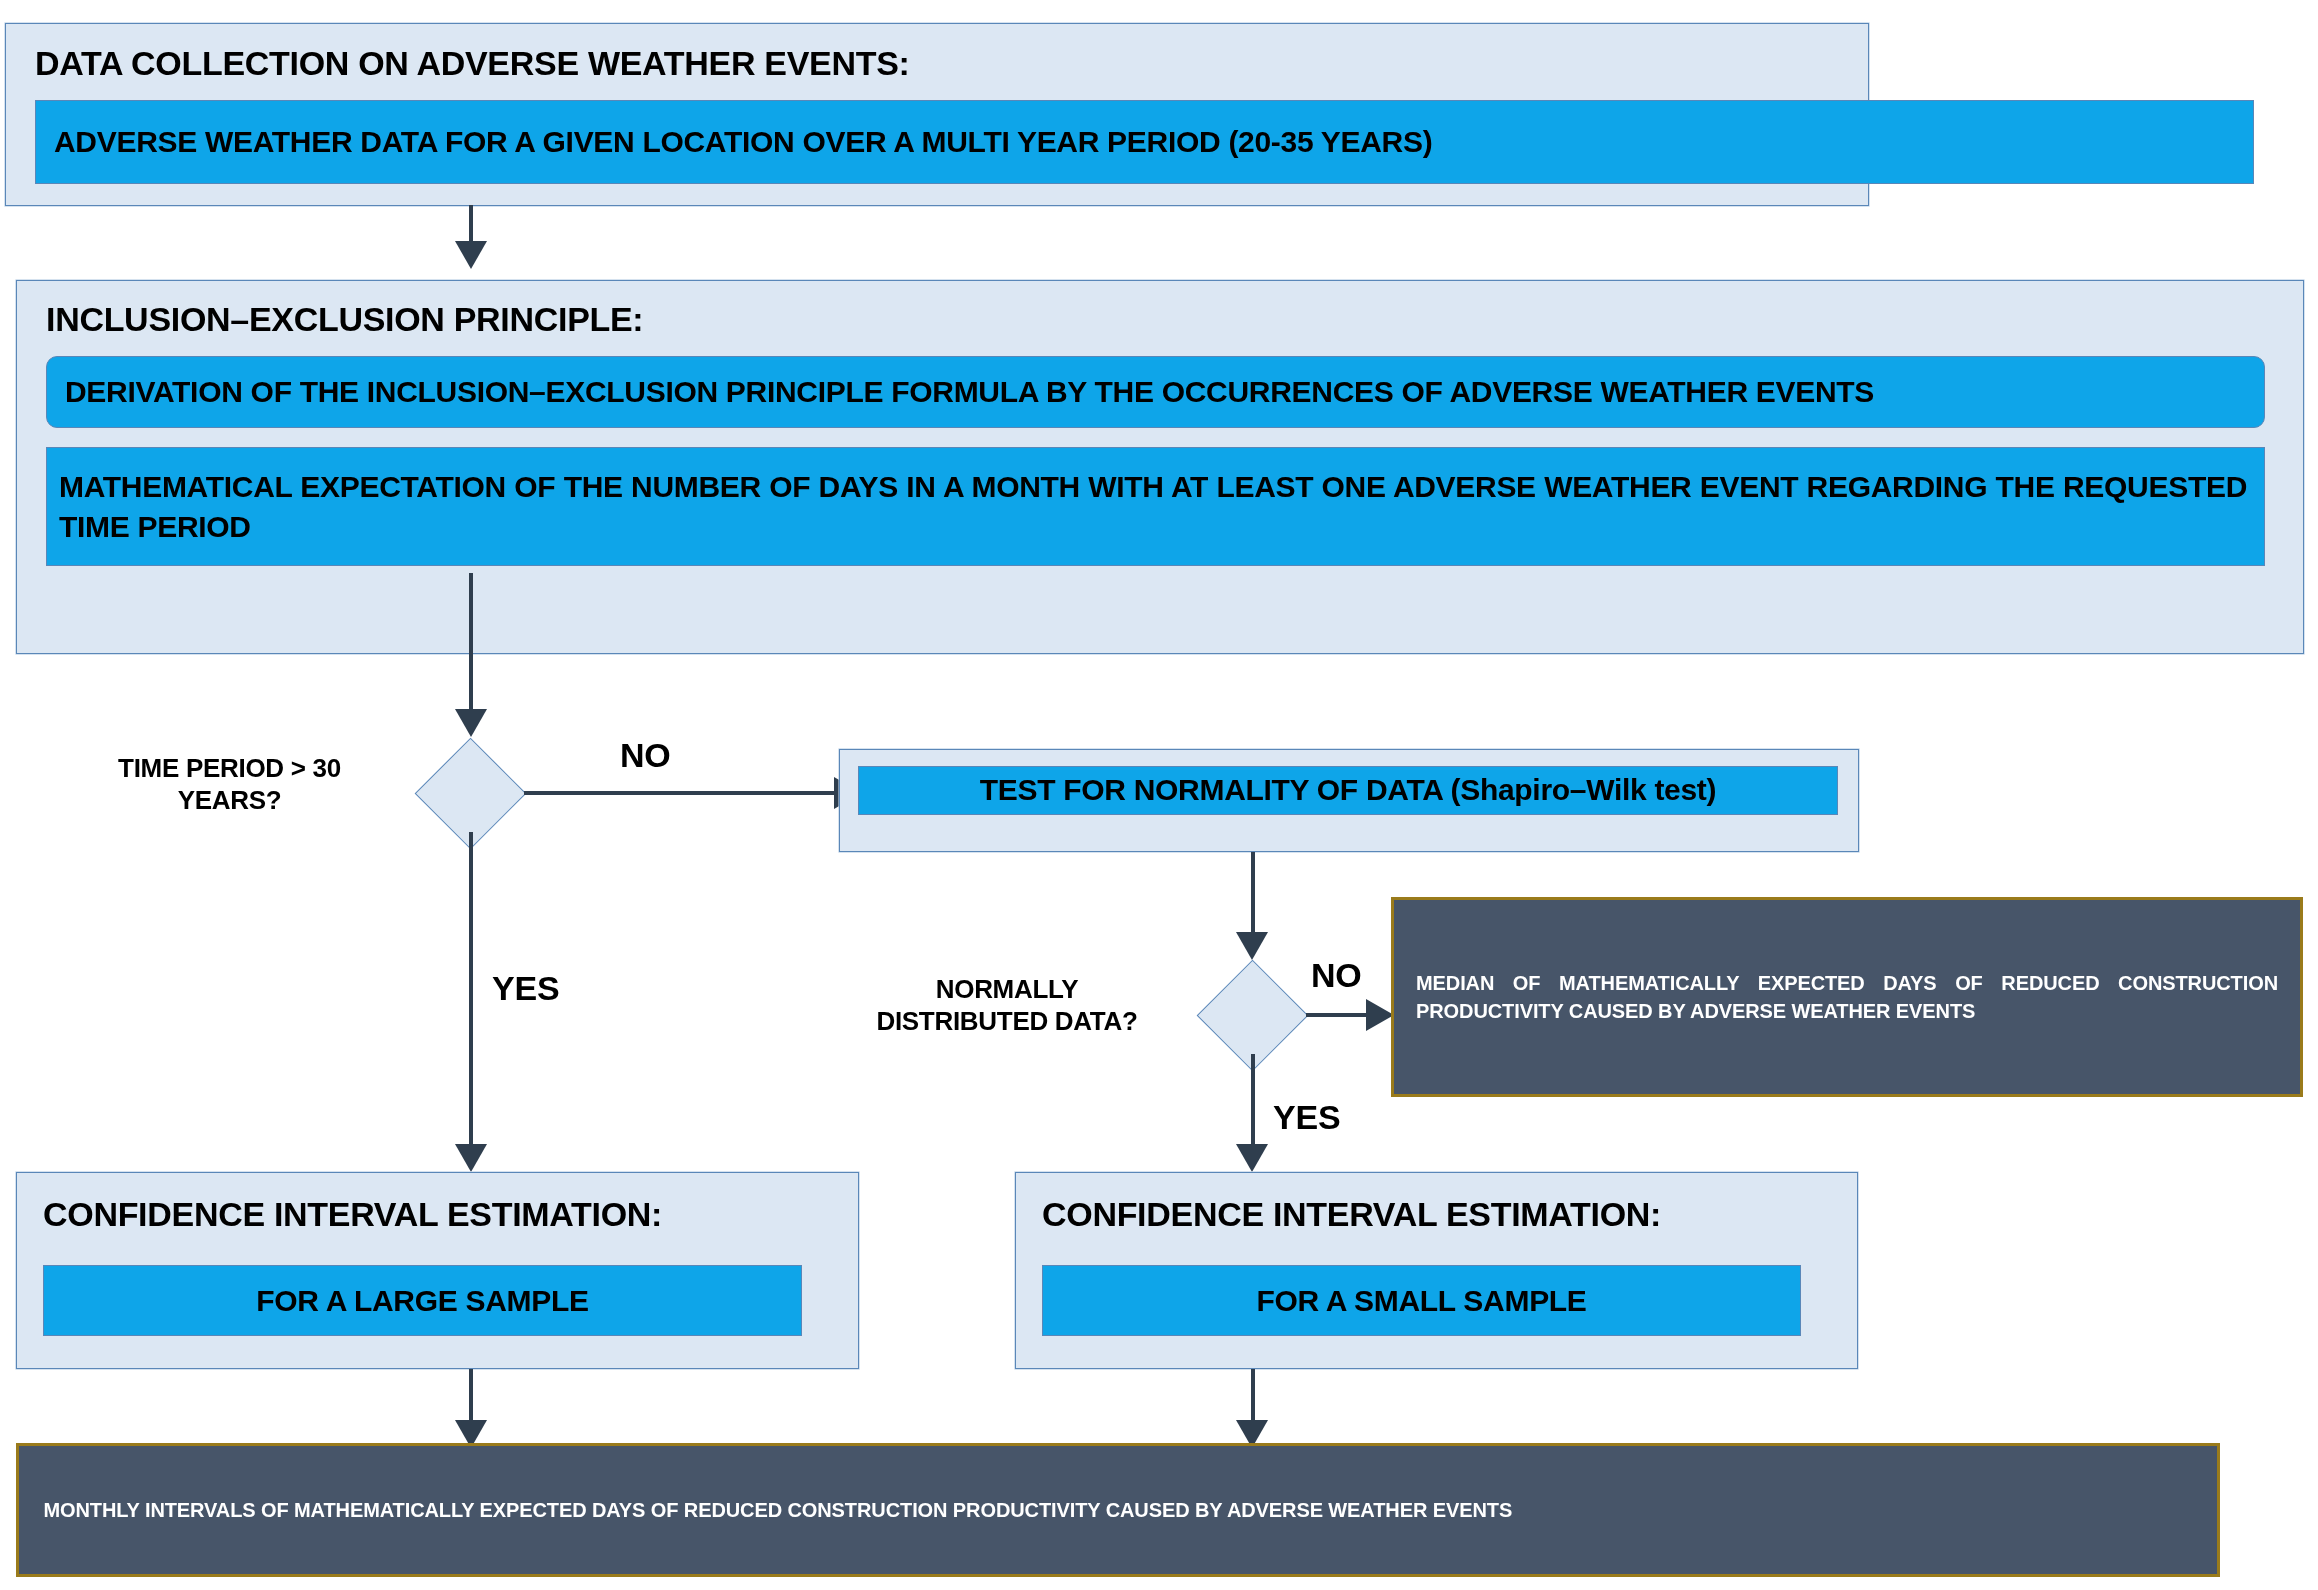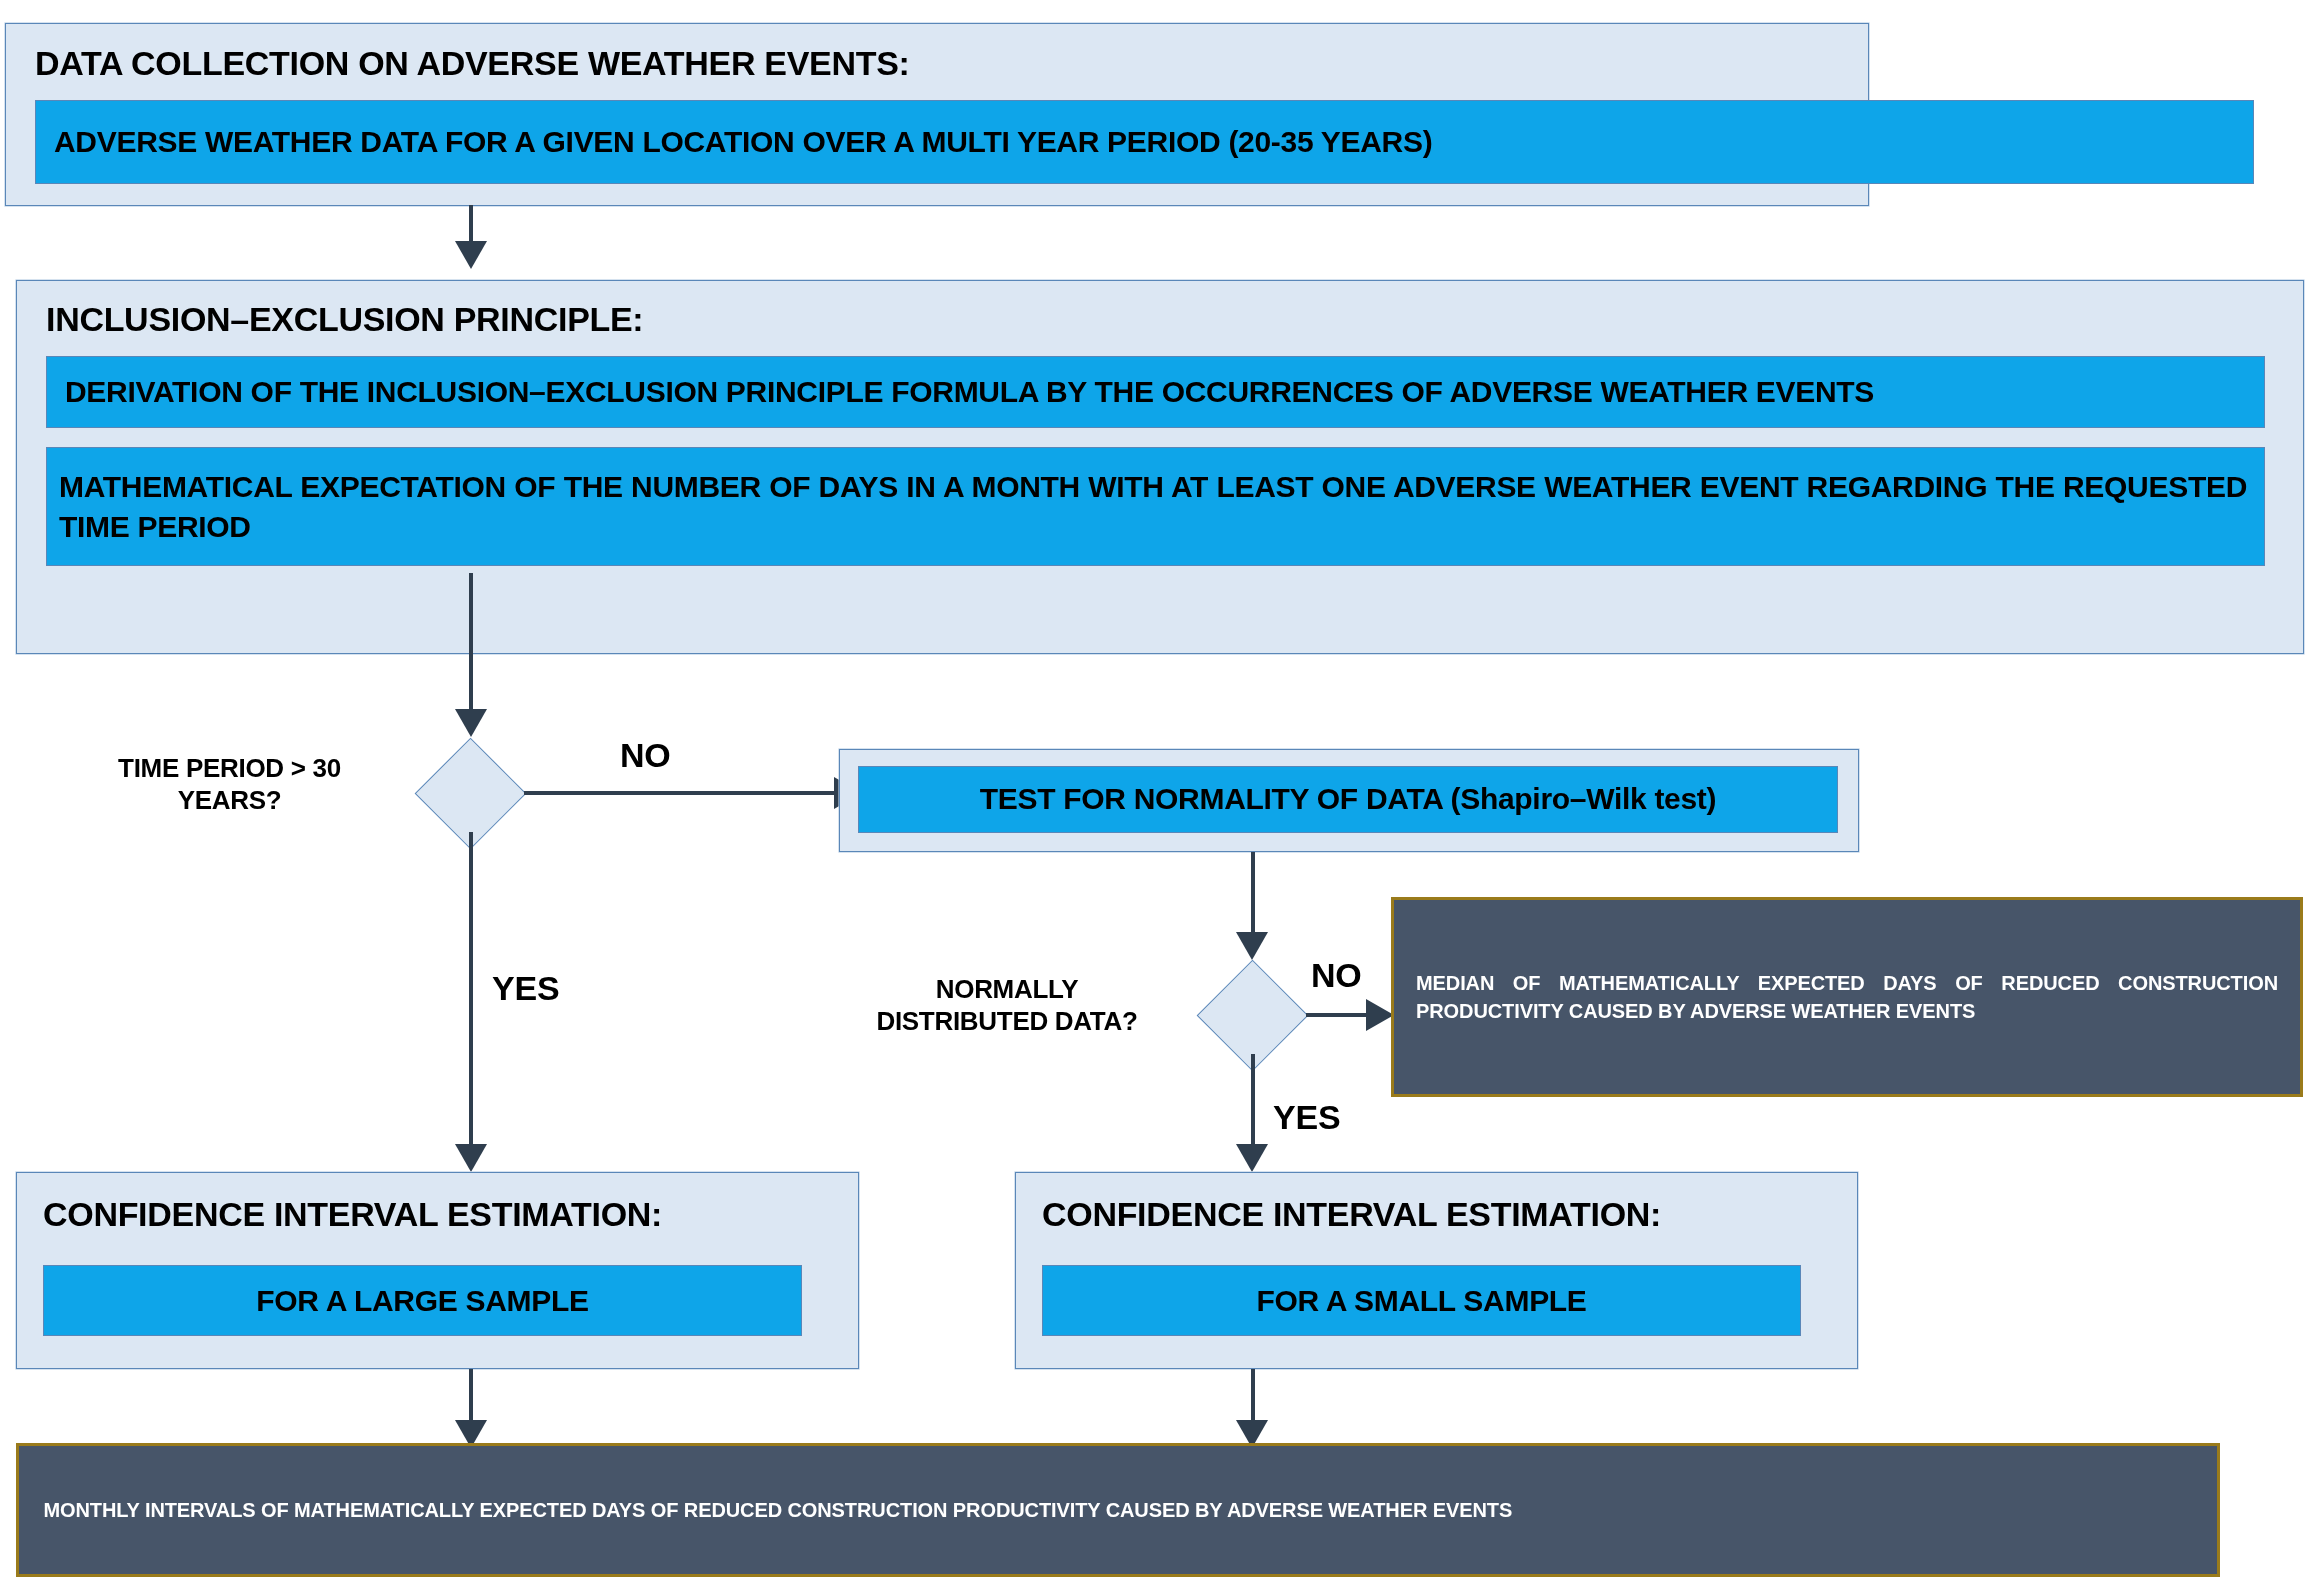--- a/index.html
+++ b/index.html
@@ -124,21 +124,21 @@
     <div class="abs inner-box" style="left:29px; top:76px; width:2219px; height:84px;">
       <span class="item-text" style="padding-left:18px;">ADVERSE WEATHER DATA FOR A GIVEN LOCATION OVER A MULTI YEAR PERIOD (20-35 YEARS)</span>
     </div>
   </div>
 
   <div class="abs vline" style="left:469px; top:205px; width:3.9px; height:39px;"></div>
   <div class="abs arrow-down" style="left:455px; top:241px;"></div>
 
   <div class="abs group-box" style="left:16px; top:280px; width:2288px; height:374px;">
     <div class="abs group-title" style="left:29px; top:19.4px;">INCLUSION–EXCLUSION PRINCIPLE:</div>
-    <div class="abs inner-box" style="left:29px; top:75px; width:2219px; height:72px;">
+    <div class="abs inner-box" style="left:29px; top:75px; width:2219px; height:72px;border-radius:11px;">
       <span class="item-text" style="padding-left:18px;">DERIVATION OF THE INCLUSION–EXCLUSION PRINCIPLE FORMULA BY THE OCCURRENCES OF ADVERSE WEATHER EVENTS</span>
     </div>
     <div class="abs inner-box" style="left:29px; top:166px; width:2219px; height:119px;">
       <span class="item-text justify" style="padding:0 17px 0 12px;">MATHEMATICAL EXPECTATION OF THE NUMBER OF DAYS IN A MONTH WITH AT LEAST ONE ADVERSE WEATHER EVENT REGARDING THE REQUESTED TIME PERIOD</span>
     </div>
   </div>
 
   <div class="abs vline" style="left:469px; top:573px; width:3.9px; height:137px;"></div>
   <div class="abs arrow-down" style="left:455px; top:709px;"></div>
 
@@ -150,21 +150,21 @@
 
   <div class="abs hline" style="left:524px; top:791px; width:314px; height:3.9px;"></div>
   <div class="abs arrow-right" style="left:834px; top:777px;"></div>
   <div class="abs branch-label" style="left:620px; top:736px;">NO</div>
 
   <div class="abs vline" style="left:469px; top:832px; width:3.9px; height:316px;"></div>
   <div class="abs arrow-down" style="left:455px; top:1144px;"></div>
   <div class="abs branch-label" style="left:492px; top:969px;">YES</div>
 
   <div class="abs group-box" style="left:839px; top:749px; width:1020px; height:103px;">
-    <div class="abs inner-box" style="left:18px; top:15.5px; width:980px; height:67px; justify-content:center;">
+    <div class="abs inner-box" style="left:18px; top:15.5px; width:980px; height:49px; justify-content:center;">
       <span class="item-text center">TEST FOR NORMALITY OF DATA (Shapiro–Wilk test)</span>
     </div>
   </div>
 
   <div class="abs vline" style="left:1251px; top:852px; width:3.9px; height:97px;"></div>
   <div class="abs arrow-down" style="left:1236px; top:932px;"></div>
 
   <div class="abs diamond" style="left:1213px; top:976px; width:79px; height:79px;"></div>
   <div class="abs q-label" style="left:810px; top:974px; width:394px;">
     <div>NORMALLY</div>

